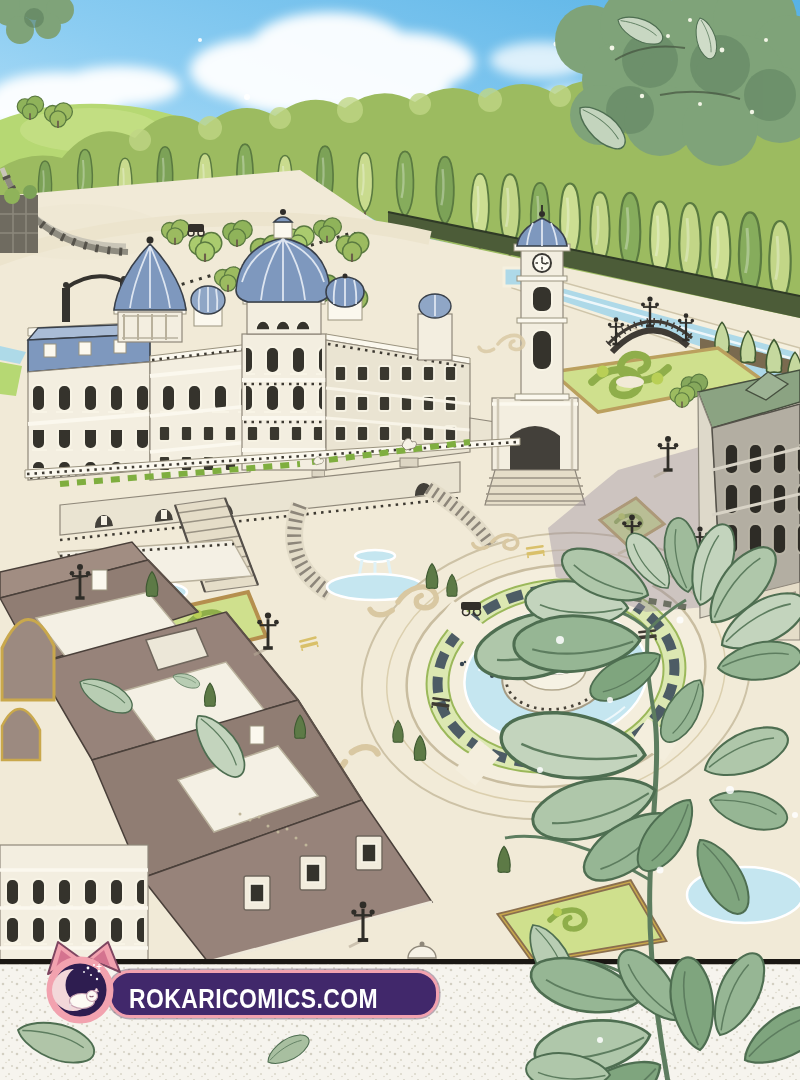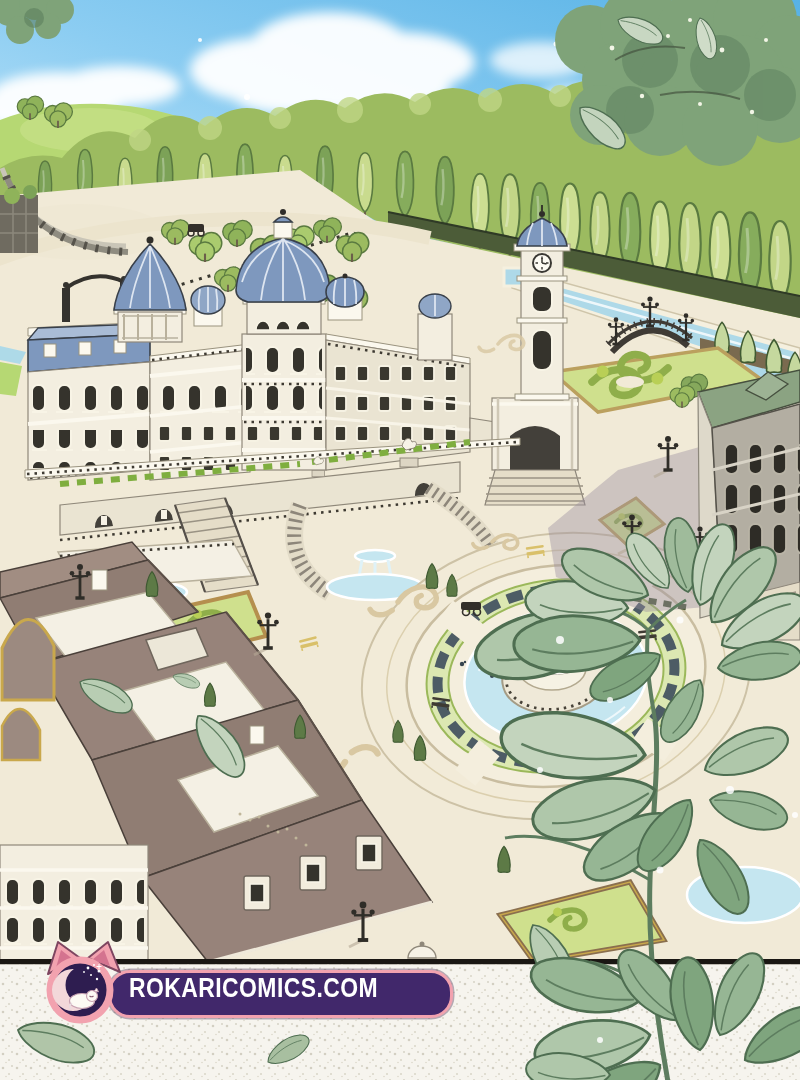--- a/index.html
+++ b/index.html
@@ -16,22 +16,22 @@
   .bal{stroke:#3e3a32;stroke-width:2.6;stroke-dasharray:2.5 5;fill:none;}
   .water{fill:#c5e6f0;stroke:#ffffff;stroke-width:2.5;}
   .lime{fill:#cfe08d;stroke:#8fae4a;stroke-width:2;}
   .roofB{fill:#907d73;stroke:#4a403a;stroke-width:1.5;}
   .deck{fill:#f4f0e4;stroke:#b9b19c;stroke-width:1.5;}
   .stair{fill:#e5ddc8;stroke:#8d867a;stroke-width:1.2;}
   .swirlT{stroke:#d9c8a2;stroke-width:4.5;fill:none;stroke-linecap:round;}
   
   .watermark{position:absolute;left:0;top:938px;width:420px;height:100px;}
   .wm-badge{position:absolute;left:108px;top:32px;height:42px;border-radius:22px;
-            background:#41286b;border:3px solid #f2a2af;display:flex;align-items:flex-start;
-            padding:0 28px 0 18px;box-shadow:0 0 0 1.5px rgba(60,30,70,.35);}
+            background:#41286b;border:3px solid #f2a2af;display:flex;align-items:flex-end;
+            padding:0 14px 0 18px;box-shadow:0 0 0 1.5px rgba(60,30,70,.35);}
   .wm-text{color:#ffffff;font-weight:700;font-size:27px;letter-spacing:.5px;white-space:nowrap;
            transform:scaleX(.85);transform-origin:left center;}
   .wm-logo{position:absolute;left:36px;top:0;}
 </style>
 </head>
 <body>
 
 <div class="stage">
 <svg class="scene" width="800" height="1080" viewBox="0 0 800 1080">
   <defs>

